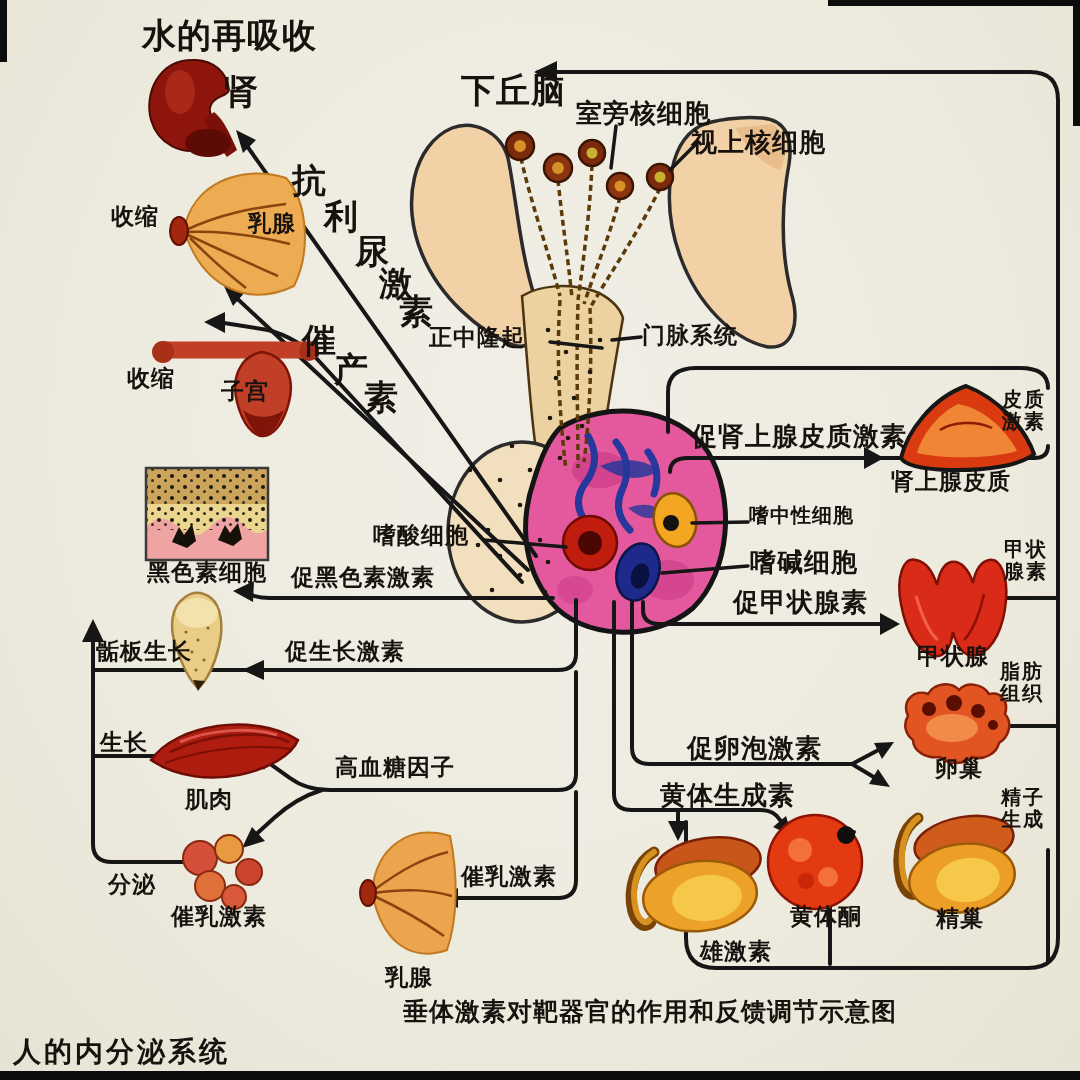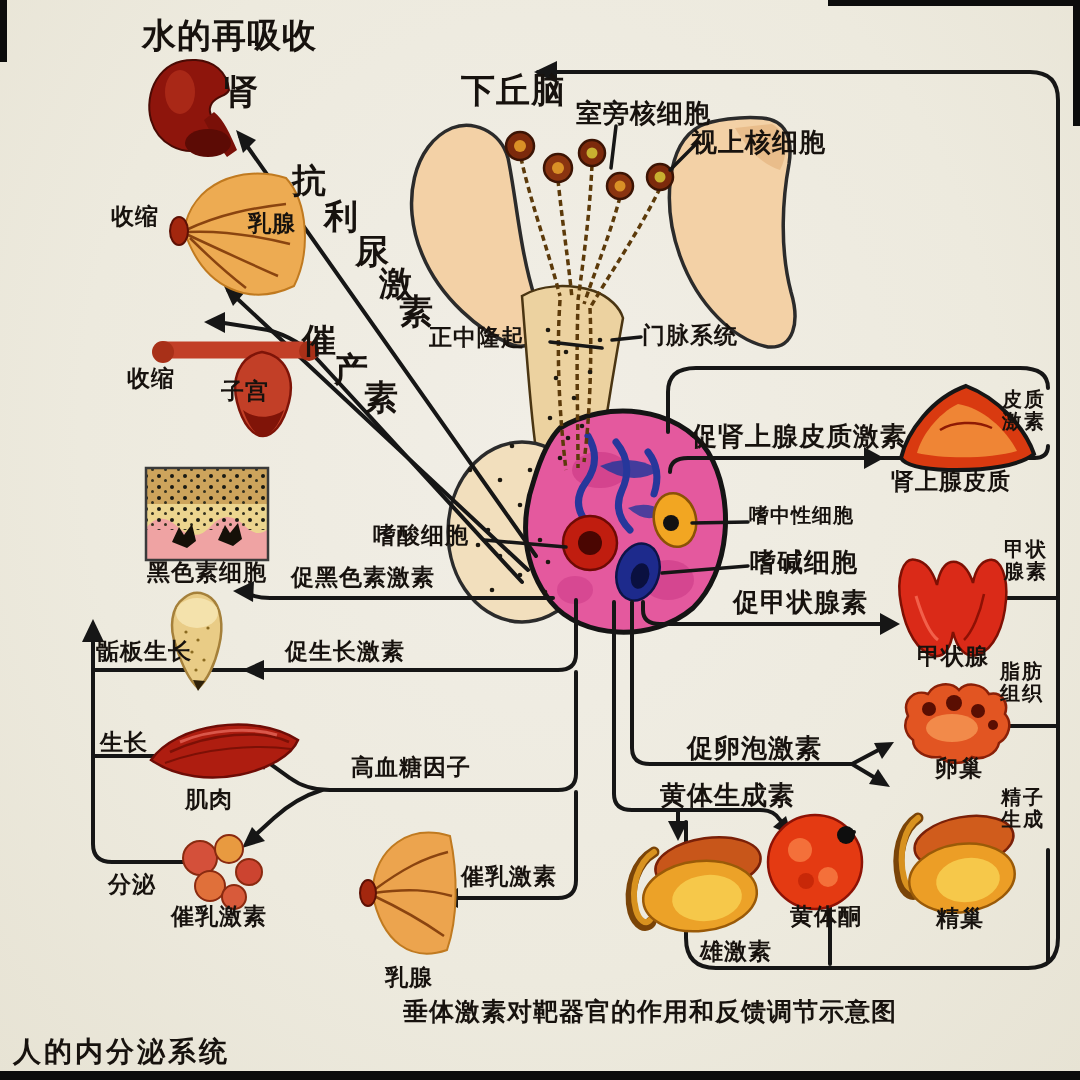--- a/index.html
+++ b/index.html
@@ -335,21 +335,21 @@
   <div class="lbl f21" style="left:749px;top:505px">嗜中性细胞</div>
   <div class="lbl f22" style="left:750px;top:549px">嗜碱细胞</div>
 
   <div class="lbl" style="left:147px;top:560px">黑色素细胞</div>
   <div class="lbl" style="left:291px;top:565px">促黑色素激素</div>
 
   <div class="lbl" style="left:96px;top:639px">骺板生长</div>
   <div class="lbl" style="left:285px;top:639px">促生长激素</div>
   <div class="lbl" style="left:100px;top:730px">生长</div>
   <div class="lbl" style="left:185px;top:787px">肌肉</div>
-  <div class="lbl" style="left:351px;top:755px">高血糖因子</div>
+  <div class="lbl" style="left:335px;top:755px">高血糖因子</div>
   <div class="lbl" style="left:108px;top:872px">分泌</div>
   <div class="lbl" style="left:171px;top:904px">催乳激素</div>
 
   <div class="lbl" style="left:461px;top:864px">催乳激素</div>
   <div class="lbl" style="left:385px;top:965px">乳腺</div>
 
   <div class="lbl f22" style="left:691px;top:423px">促肾上腺皮质激素</div>
   <div class="lbl two" style="left:1002px;top:388px">皮质激素</div>
   <div class="lbl" style="left:891px;top:469px">肾上腺皮质</div>
 

